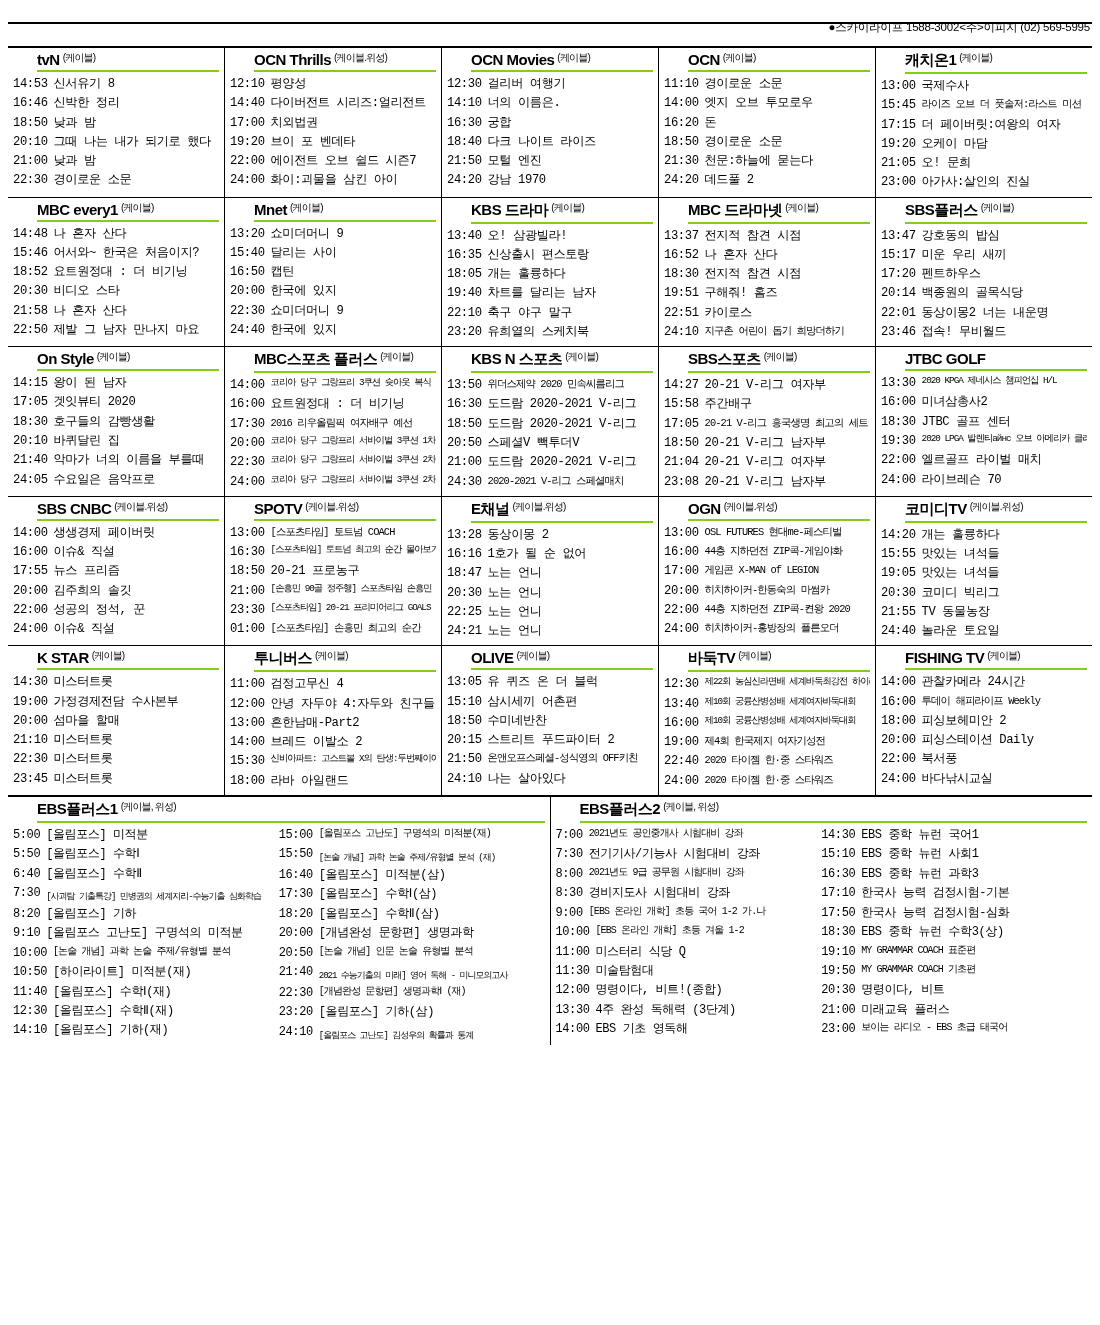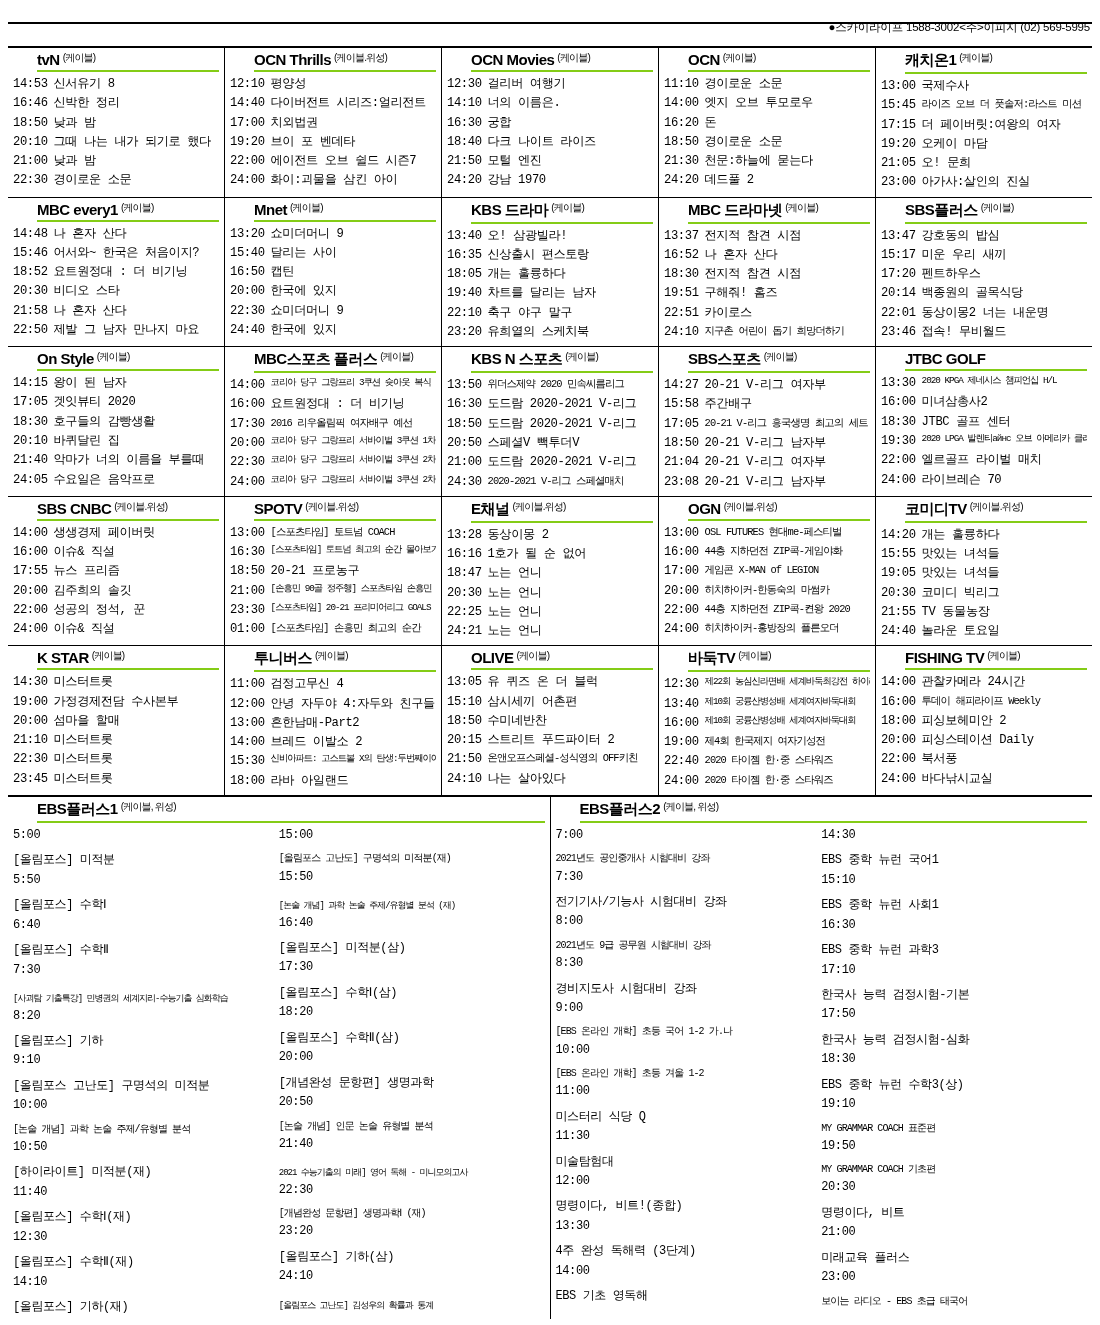--- a/index.html
+++ b/index.html
@@ -55,21 +55,21 @@
   ul.prog li .ti{flex:1 1 auto;overflow:hidden;text-overflow:clip;}
   ul.prog li .ti.sm{font-size:10.4px;letter-spacing:-0.9px;}
   ul.prog li .ti.xsm{font-size:9.3px;letter-spacing:-1px;}
 
   
   .ebs-row{display:flex;border-top:2px solid #000;}
   .ebs-block{flex:1 1 0;min-width:0;box-sizing:border-box;padding:3px 5px 2px 5px;}
   .ebs-block.first{border-right:1px solid #000;}
   .ebs-cols{display:flex;}
   .ebs-col{flex:1 1 0;min-width:0;padding-right:6px;box-sizing:border-box;}
-  .ebs-col ul.prog li{font-size:12px;line-height:1.62;flex-direction:column;}
+  .ebs-col ul.prog li{font-size:12px;line-height:1.62;}
   .ebs-col ul.prog li .ti.sm{font-size:10px;}
   .ebs-col ul.prog li .ti.xsm{font-size:9px;margin-top:6px;}
 </style>
 </head>
 <body>
 
 <div class="page">
 
   <div class="masthead">
     <div class="rule"></div>

